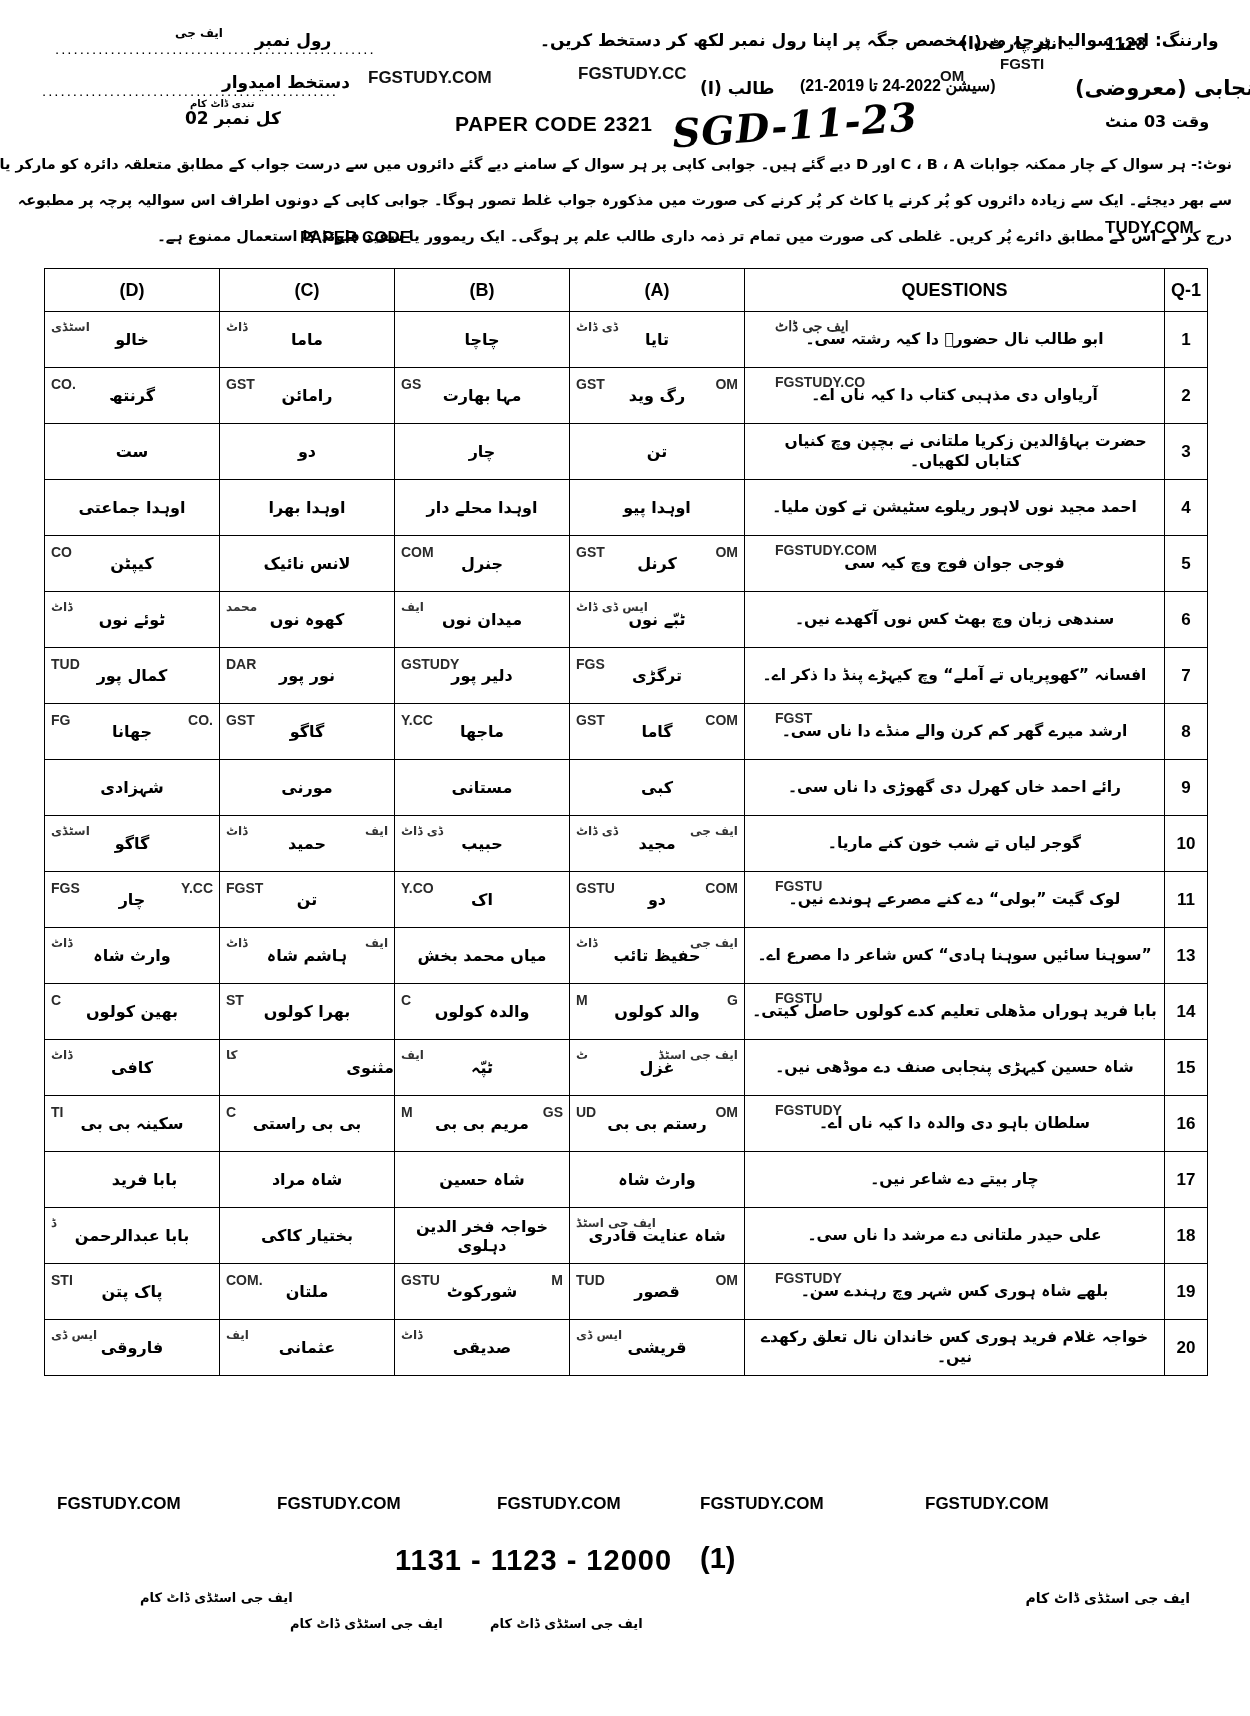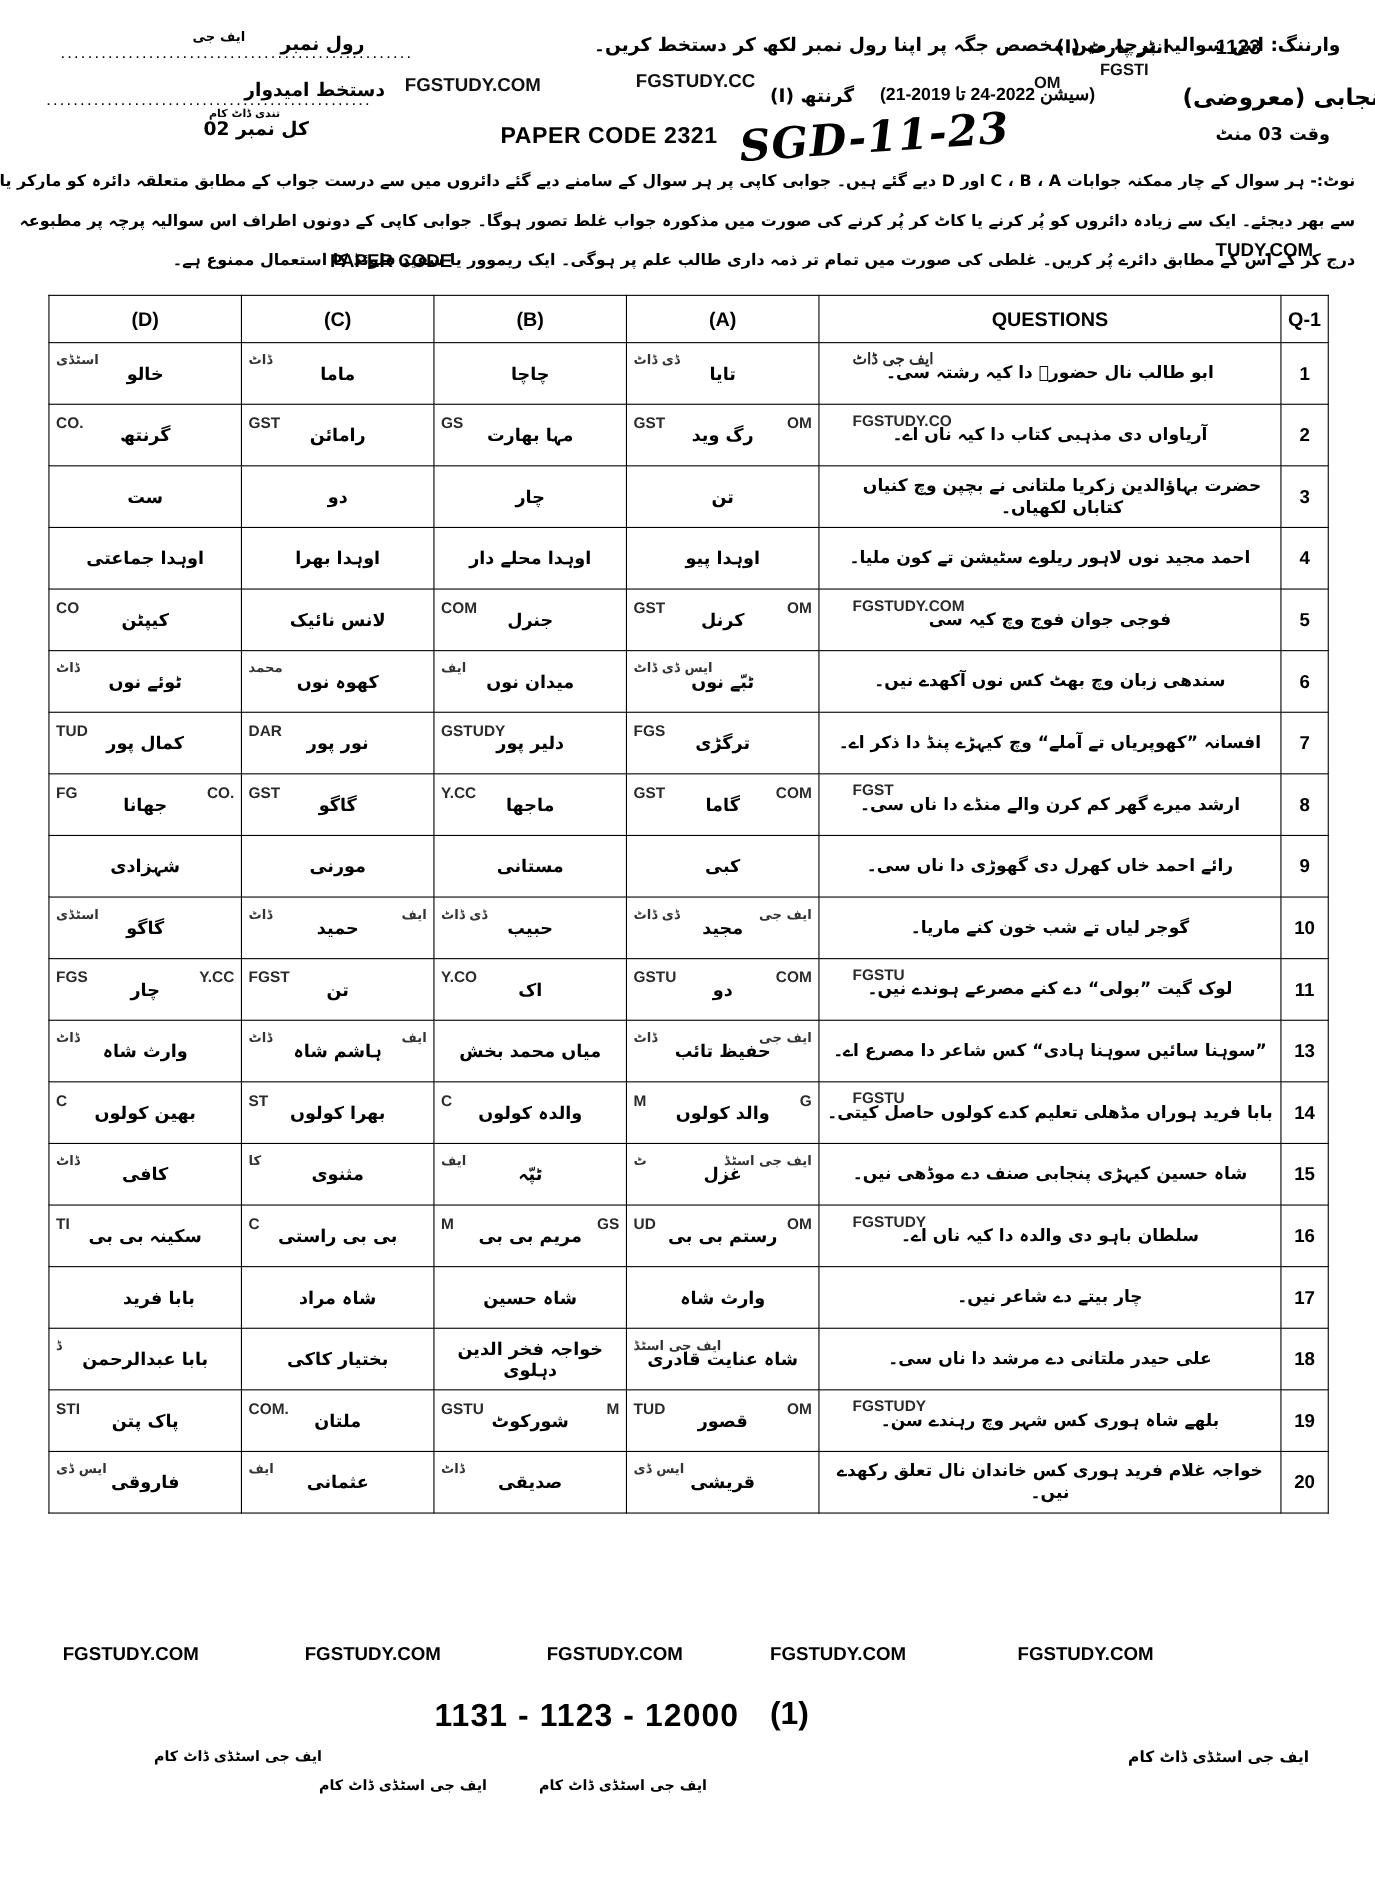--- a/index.html
+++ b/index.html
@@ -180,21 +180,21 @@
 
 <div class="page">
 
   <div class="hdr">
     <div class="hdr-row h-code">1123</div>
     <div class="hdr-row h-part ur">انٹر پارٹ (I)</div>
     <div class="hdr-row h-warn ur">وارننگ: اس سوالیہ پرچہ میں مخصص جگہ پر اپنا رول نمبر لکھ کر دستخط کریں۔</div>
 
     <div class="hdr-row h-subject ur">پنجابی (معروضی)</div>
     <div class="hdr-row h-session">(سیشن 2022-24 تا 2019-21)</div>
-    <div class="hdr-row h-paper1 ur">گرنتھ (I)</div>
+    <div class="hdr-row h-paper1 ur">طالب (I)</div>
 
     <div class="hdr-row h-time ur">وقت 30 منٹ</div>
     <div class="hdr-row h-pcode">PAPER CODE 2321</div>
     <div class="handwrite">SGD-11-23</div>
 
     <div class="hdr-row h-roll ur">رول نمبر</div>
     <div class="hdr-row h-dots1">....................................................</div>
     <div class="hdr-row h-fgi ur">ایف جی</div>
 
     <div class="hdr-row h-sign ur">دستخط امیدوار</div>
@@ -336,21 +336,21 @@
         <tr>
           <td class="opt" style="position: relative;"><span class="ghost" style="left: 6px; top: 8px;">C</span>بھین کولوں</td>
           <td class="opt" style="position: relative;"><span class="ghost" style="left: 6px; top: 8px;">ST</span>بھرا کولوں</td>
           <td class="opt" style="position: relative;"><span class="ghost" style="left: 6px; top: 8px;">C</span>والدہ کولوں</td>
           <td class="opt" style="position: relative;"><span class="ghost" style="left: 6px; top: 8px;">M</span><span class="ghost" style="right: 6px; top: 8px;">G</span>والد کولوں</td>
           <td class="qcell" style="position: relative;"><span class="ghost" style="left: 30px; top: 6px;">FGSTU</span>بابا فرید ہوراں مڈھلی تعلیم کدے کولوں حاصل کیتی۔</td>
           <td class="num">14</td>
         </tr>
         <tr>
           <td class="opt" style="position: relative;"><span class="ghost-ur" style="left: 6px; top: 8px;">ڈاٹ</span>کافی</td>
-          <td class="opt" style="position: relative;"><span class="ghost-ur" style="left: 6px; top: 8px;">کا</span>مثنوی</td>
+          <td class="opt" style="position: relative; text-align: right;"><span class="ghost-ur" style="left: 6px; top: 8px;">کا</span>مثنوی</td>
           <td class="opt" style="position: relative;"><span class="ghost-ur" style="left: 6px; top: 8px;">ایف</span>ٹپّہ</td>
           <td class="opt" style="position: relative;"><span class="ghost-ur" style="left: 6px; top: 8px;">ٹ</span><span class="ghost-ur" style="right: 6px; top: 8px;">ایف جی اسٹڈ</span>غزل</td>
           <td class="qcell" style="position: relative;">شاہ حسین کیہڑی پنجابی صنف دے موڈھی نیں۔</td>
           <td class="num">15</td>
         </tr>
         <tr>
           <td class="opt" style="position: relative; margin-left: 45px;"><span class="ghost" style="left: 6px; top: 8px;">TI</span>سکینہ بی بی</td>
           <td class="opt" style="position: relative;"><span class="ghost" style="left: 6px; top: 8px;">C</span>بی بی راستی</td>
           <td class="opt" style="position: relative;"><span class="ghost" style="left: 6px; top: 8px;">M</span><span class="ghost" style="right: 6px; top: 8px;">GS</span>مریم بی بی</td>
           <td class="opt" style="position: relative;"><span class="ghost" style="left: 6px; top: 8px;">UD</span><span class="ghost" style="right: 6px; top: 8px;">OM</span>رستم بی بی</td>

